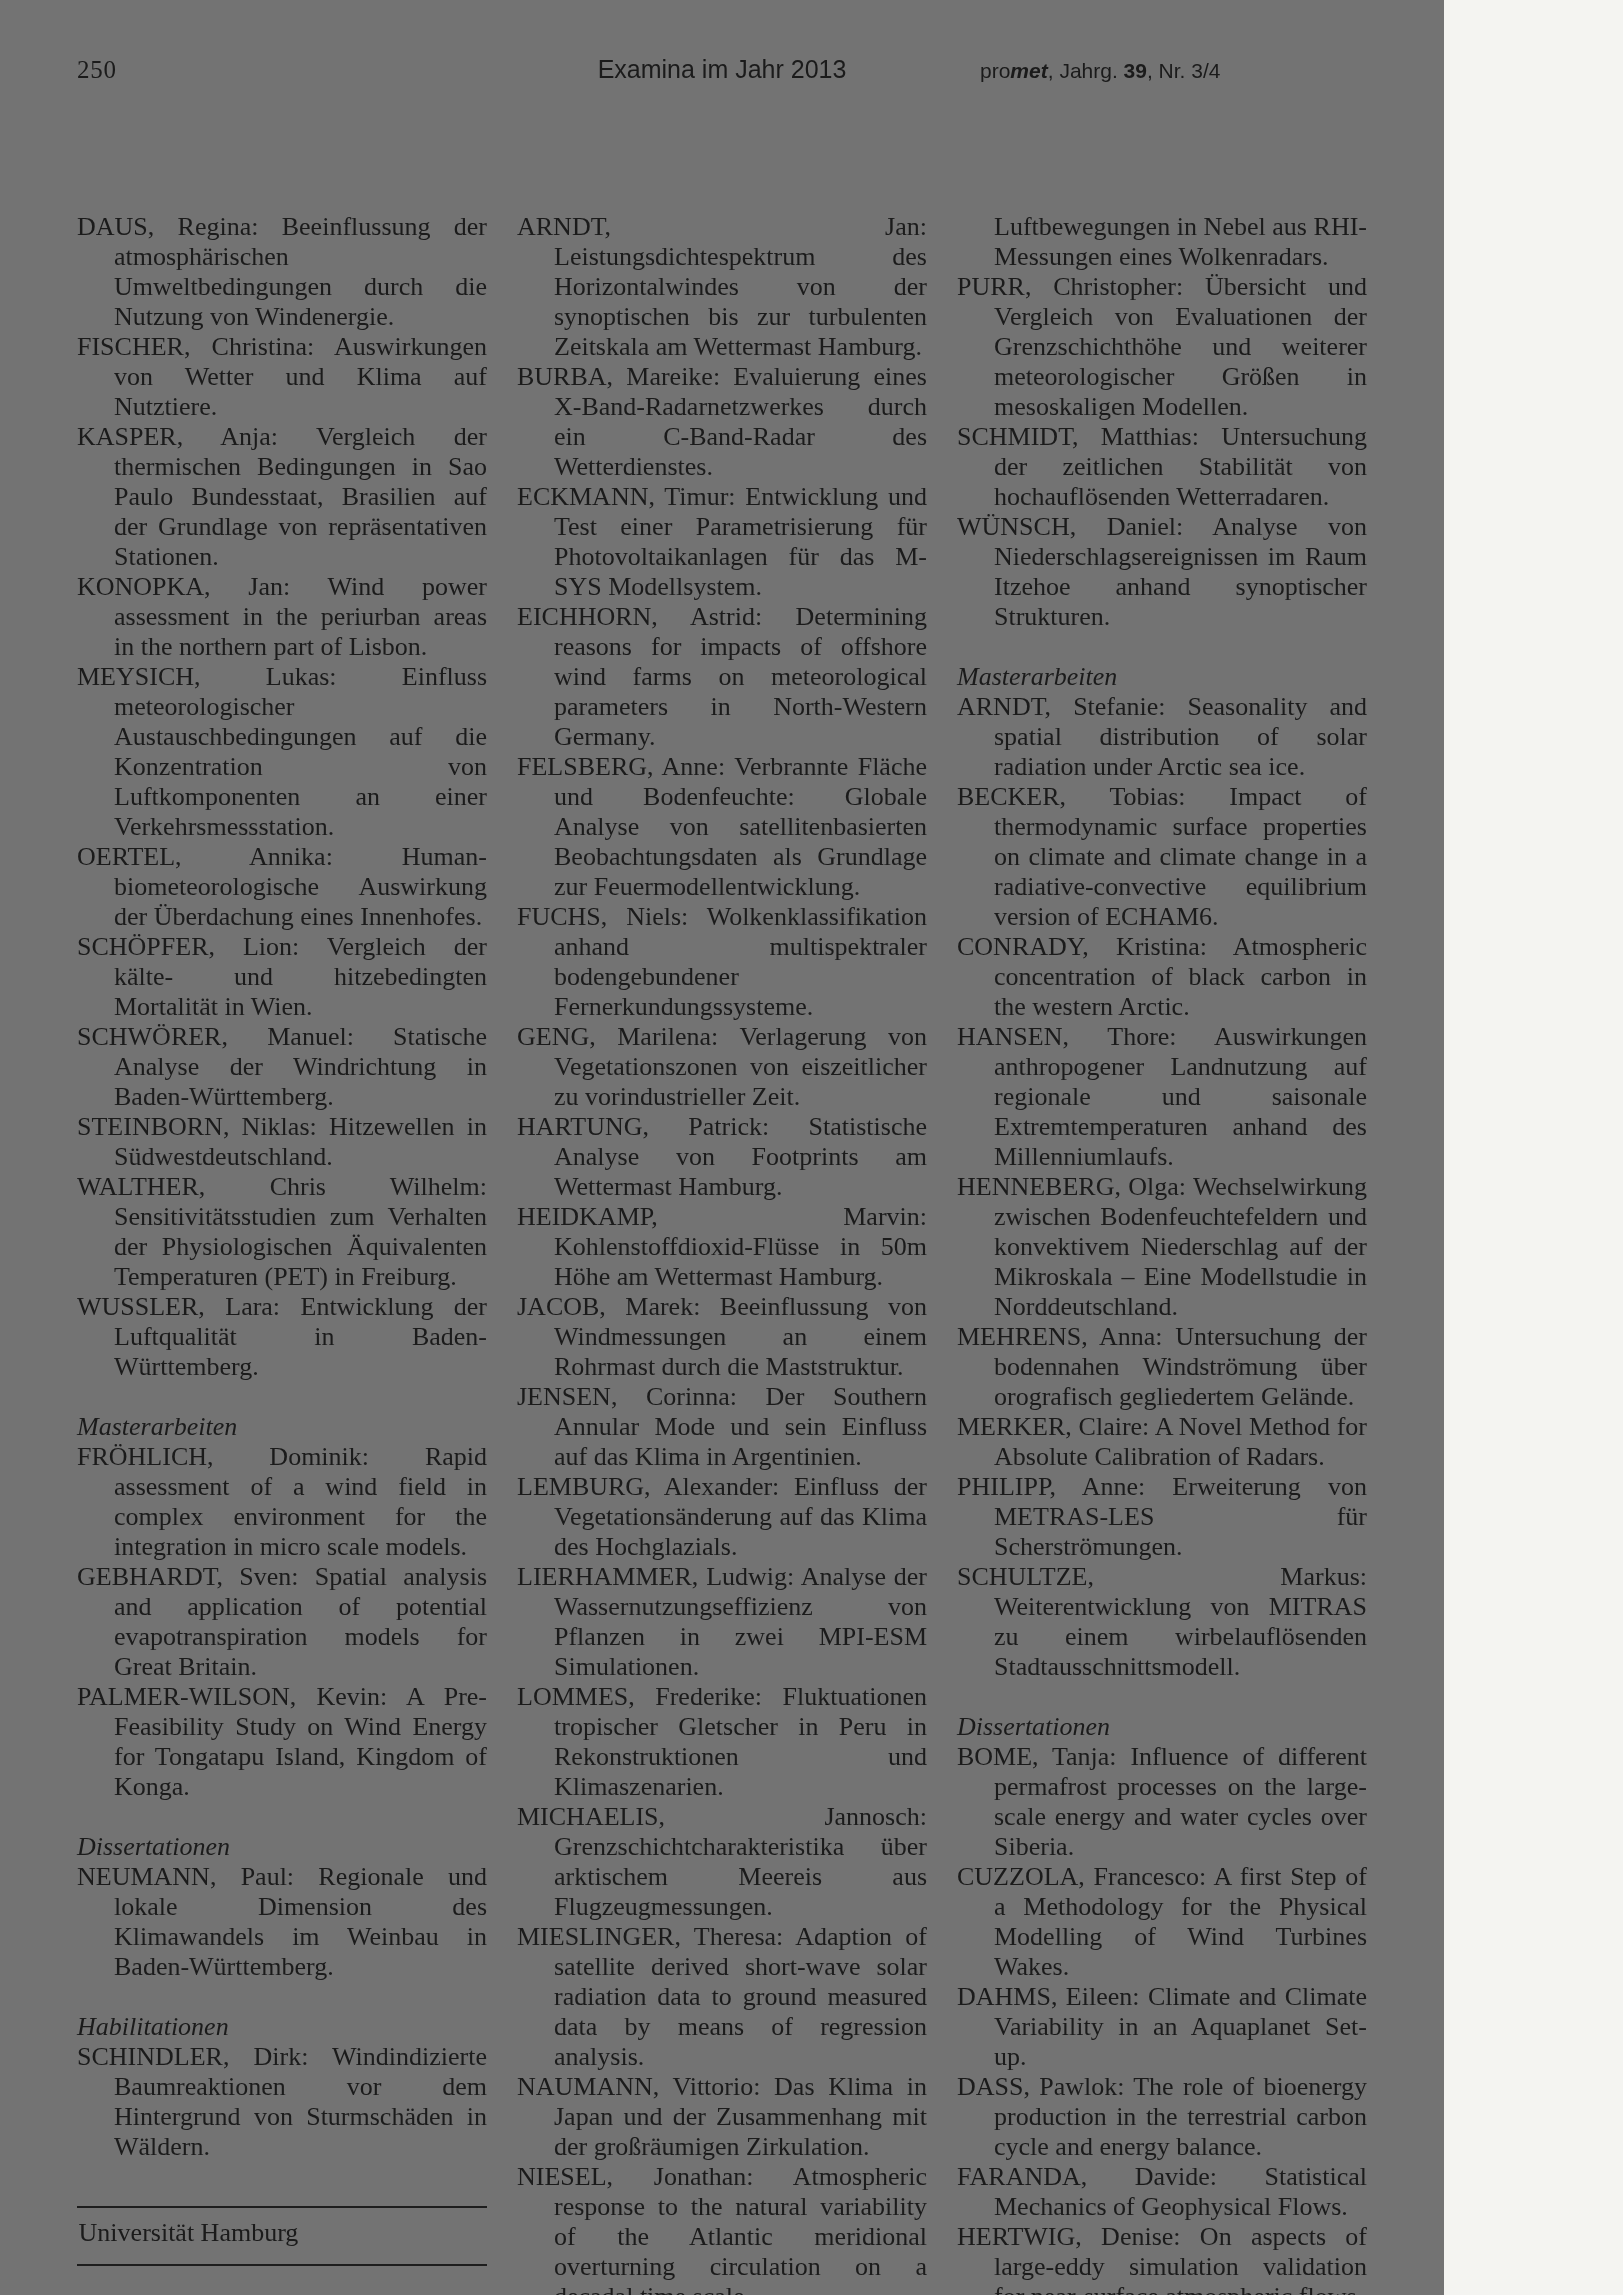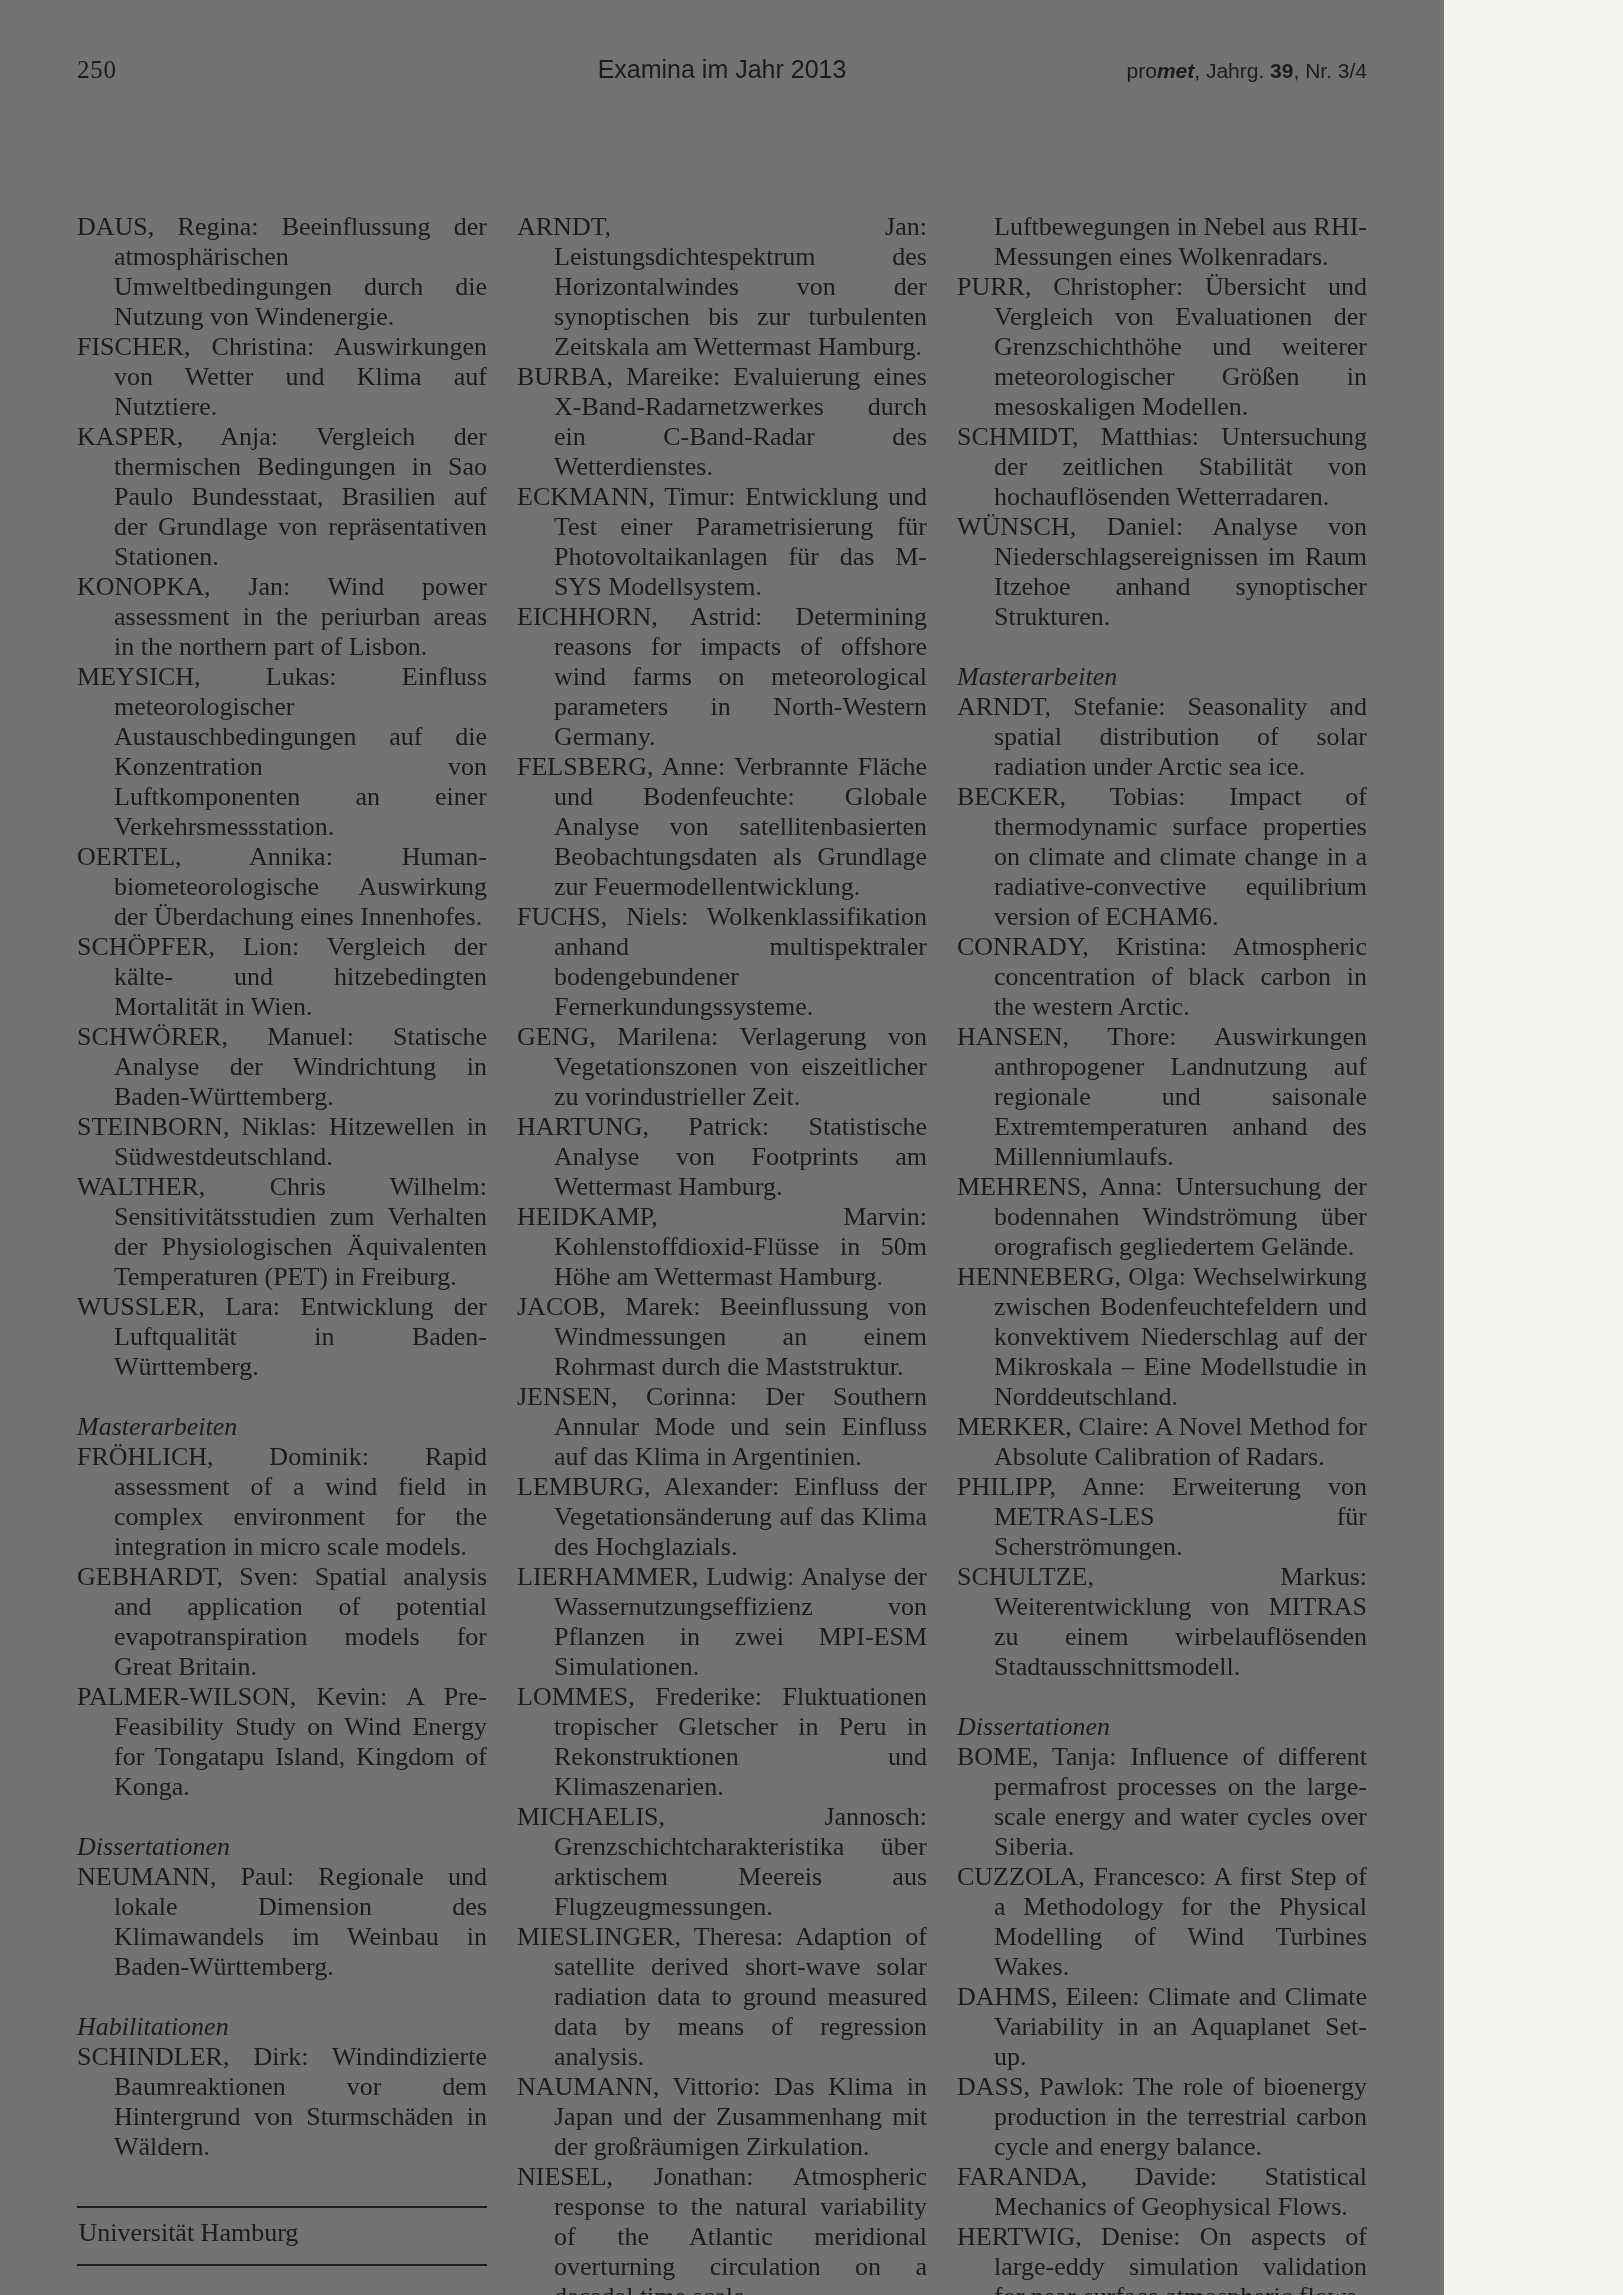--- a/index.html
+++ b/index.html
@@ -29,21 +29,20 @@
     font-family: "Liberation Serif", serif;
   }
   .h-center {
     width: 40%;
     text-align: center;
     font-family: "Liberation Sans", sans-serif;
     font-size: 25px;
   }
   .h-right {
     width: 30%;
-    text-align: right;
     font-family: "Liberation Sans", sans-serif;
     font-size: 21px;
   }
   .h-right .bi { font-weight: bold; font-style: italic; }
   .h-right .b  { font-weight: bold; }
   .columns {
     margin-top: 128px;
     display: flex;
     gap: 30px;
   }
@@ -134,22 +133,22 @@
       <div class="column">
         <div class="cont">Luftbewegungen in Nebel aus RHI-Messungen eines Wolkenradars.</div>
         <div class="entry">PURR, Christopher: Übersicht und Vergleich von Evaluationen der Grenzschichthöhe und weiterer meteorologischer Größen in mesoskaligen Modellen.</div>
         <div class="entry">SCHMIDT, Matthias: Untersuchung der zeitlichen Stabilität von hochauflösenden Wetterradaren.</div>
         <div class="entry">WÜNSCH, Daniel: Analyse von Niederschlagsereignissen im Raum Itzehoe anhand synoptischer Strukturen.</div>
         <div class="heading">Masterarbeiten</div>
         <div class="entry">ARNDT, Stefanie: Seasonality and spatial distribution of solar radiation under Arctic sea ice.</div>
         <div class="entry">BECKER, Tobias: Impact of thermodynamic surface properties on climate and climate change in a radiative-convective equilibrium version of ECHAM6.</div>
         <div class="entry">CONRADY, Kristina: Atmospheric concentration of black carbon in the western Arctic.</div>
         <div class="entry">HANSEN, Thore: Auswirkungen anthropogener Landnutzung auf regionale und saisonale Extremtemperaturen anhand des Millenniumlaufs.</div>
+        <div class="entry">HENNEBERG, Olga: Wechselwirkung zwischen Bodenfeuchtefeldern und konvektivem Niederschlag auf der Mikroskala – Eine Modellstudie in Norddeutschland.</div>
         <div class="entry">MEHRENS, Anna: Untersuchung der bodennahen Windströmung über orografisch gegliedertem Gelände.</div>
-        <div class="entry">HENNEBERG, Olga: Wechselwirkung zwischen Bodenfeuchtefeldern und konvektivem Niederschlag auf der Mikroskala – Eine Modellstudie in Norddeutschland.</div>
         <div class="entry">MERKER, Claire: A Novel Method for Absolute Calibration of Radars.</div>
         <div class="entry">PHILIPP, Anne: Erweiterung von METRAS-LES für Scherströmungen.</div>
         <div class="entry">SCHULTZE, Markus: Weiterentwicklung von MITRAS zu einem wirbelauflösenden Stadtausschnittsmodell.</div>
         <div class="heading">Dissertationen</div>
         <div class="entry">BOME, Tanja: Influence of different permafrost processes on the large-scale energy and water cycles over Siberia.</div>
         <div class="entry">CUZZOLA, Francesco: A first Step of a Methodology for the Physical Modelling of Wind Turbines Wakes.</div>
         <div class="entry">DAHMS, Eileen: Climate and Climate Variability in an Aquaplanet Set-up.</div>
         <div class="entry">DASS, Pawlok: The role of bioenergy production in the terrestrial carbon cycle and energy balance.</div>
         <div class="entry">FARANDA, Davide: Statistical Mechanics of Geophysical Flows.</div>
         <div class="entry">HERTWIG, Denise: On aspects of large-eddy simulation validation for near-surface atmospheric flows.</div>

